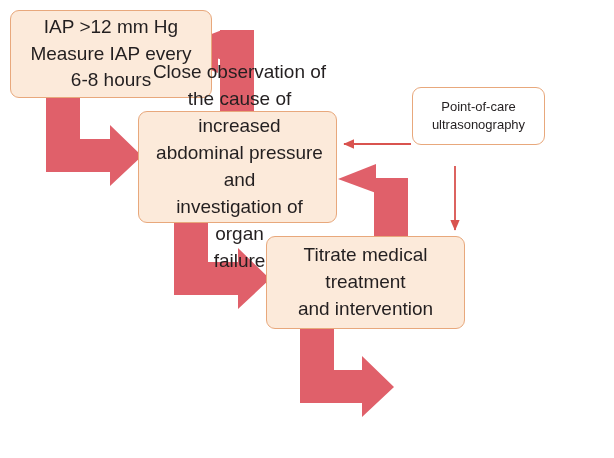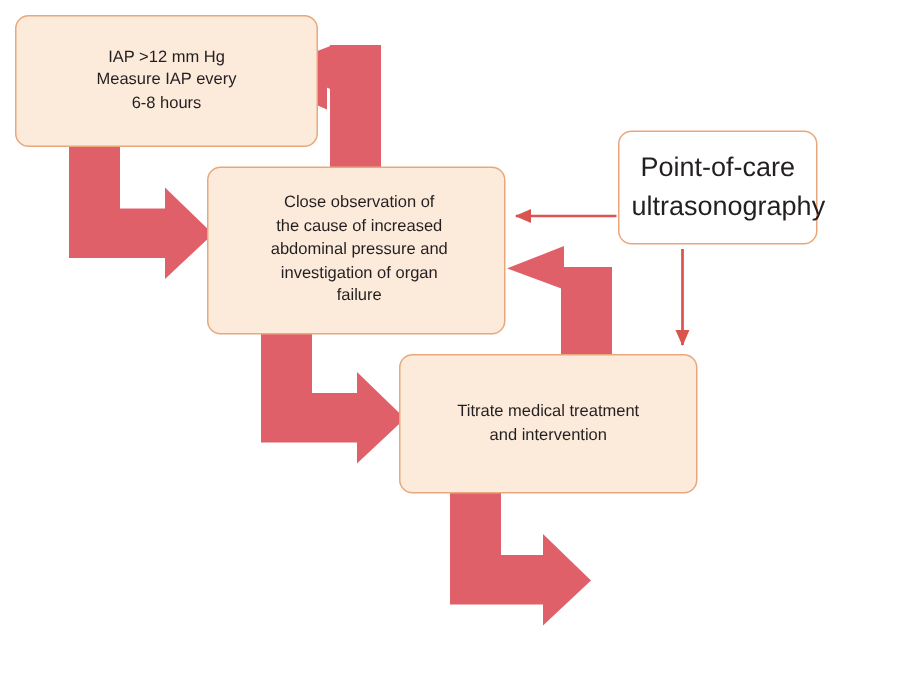--- a/index.html
+++ b/index.html
@@ -25,31 +25,31 @@
   .node {
     position: absolute;
     box-sizing: border-box;
     border: 1.4px solid #E8A87C;
     border-radius: 9px;
     display: flex;
     align-items: center;
     justify-content: center;
     text-align: center;
     color: #231f20;
-    font-size: 11px;
+    font-size: 19px;
     line-height: 1.42;
     padding: 4px 8px;
     z-index: 2;
   }
   .node.filled { background: #FCEADA; }
   .node.plain  { background: #ffffff; }
 
   #node-iap           { left: 10px;  top: 10px;  width: 202px; height: 88px; }
   #node-close-obs     { left: 138px; top: 111px; width: 199px; height: 112px; padding-left: 12px; }
-  #node-pocus         { left: 412px; top: 87px;  width: 133px; height: 76px; font-size: 18px; }
+  #node-pocus         { left: 412px; top: 87px;  width: 133px; height: 58px; font-size: 13px; }
   #node-titrate       { left: 266px; top: 236px; width: 199px; height: 93px; text-align: center; }
   #node-laparotomy    { left: 390px; top: 350px; width: 200px; height: 82px; }
 
   .node-text { display: block; width: 100%; white-space: pre-line; }
 </style>
 </head>
 <body>
 
 <div id="canvas">
 

